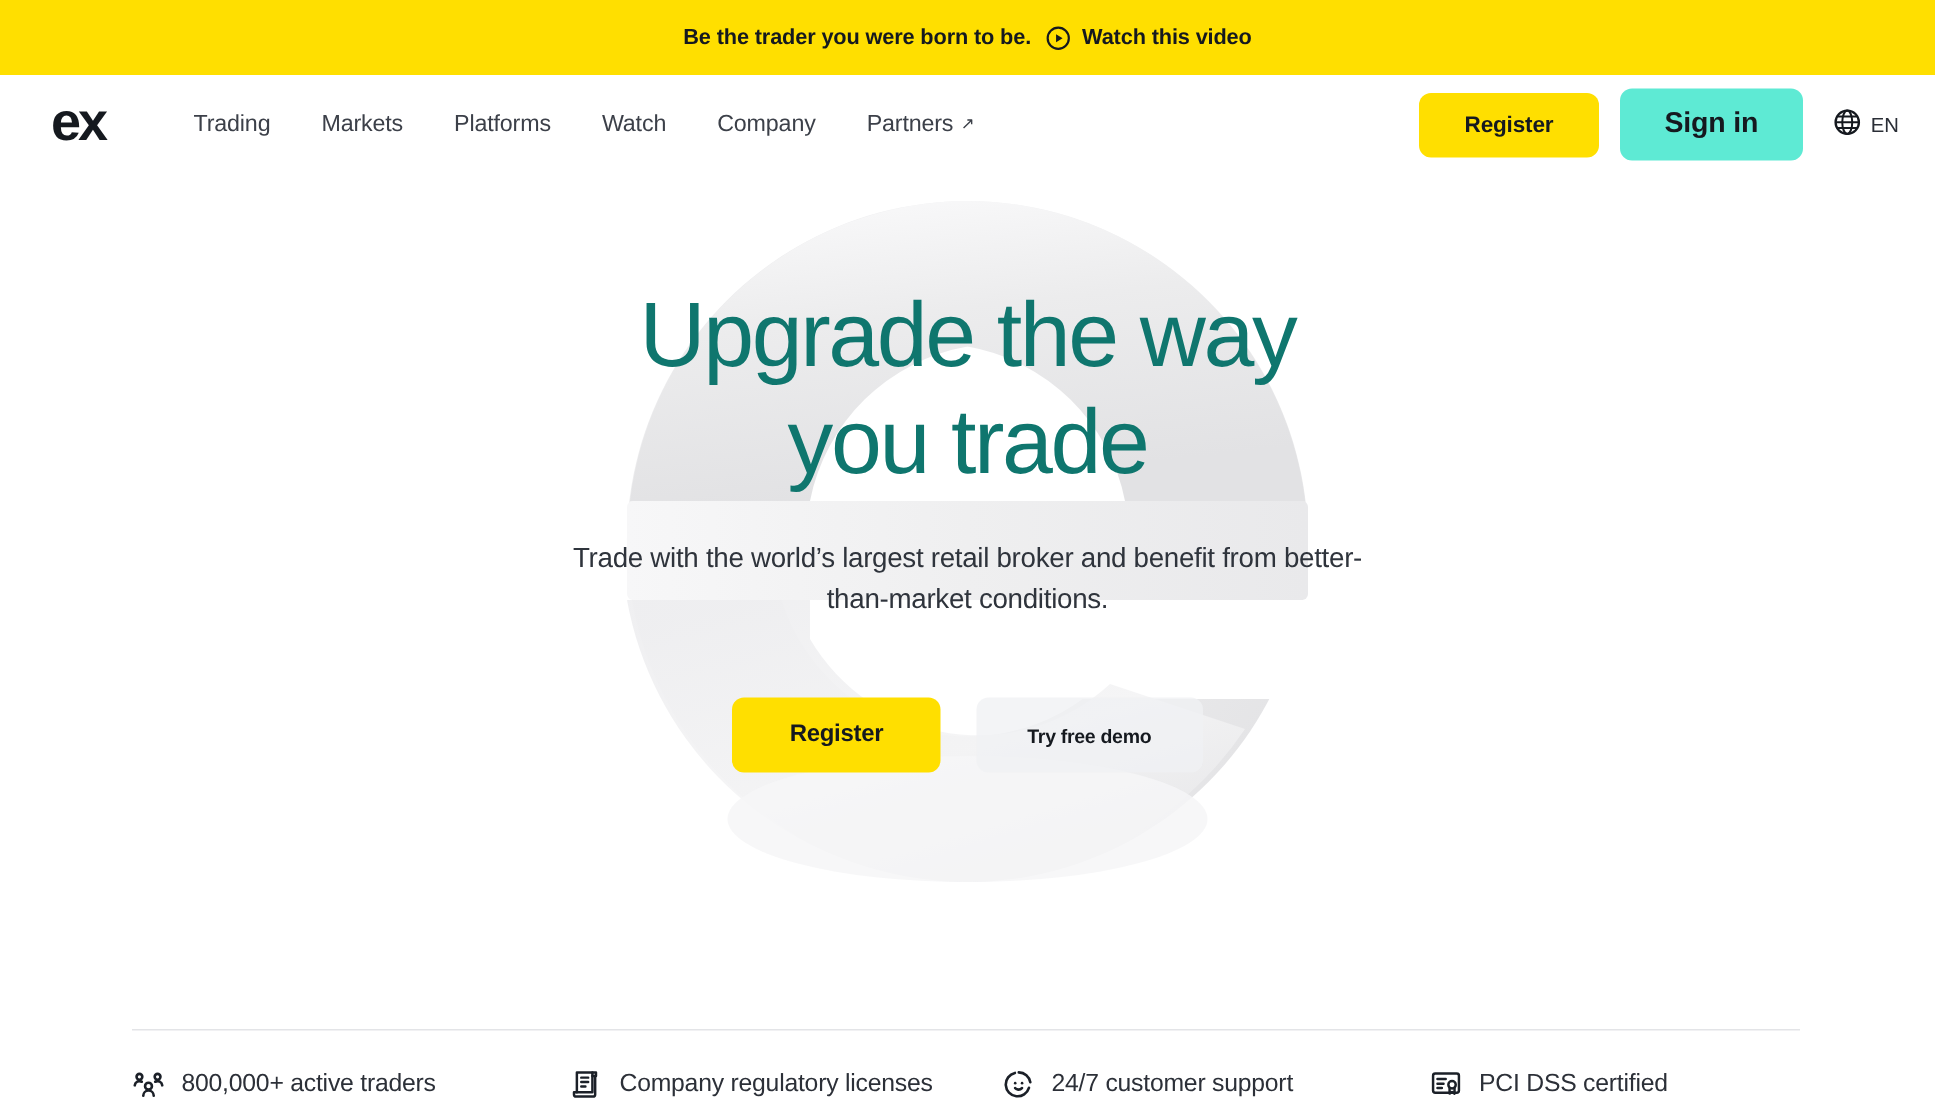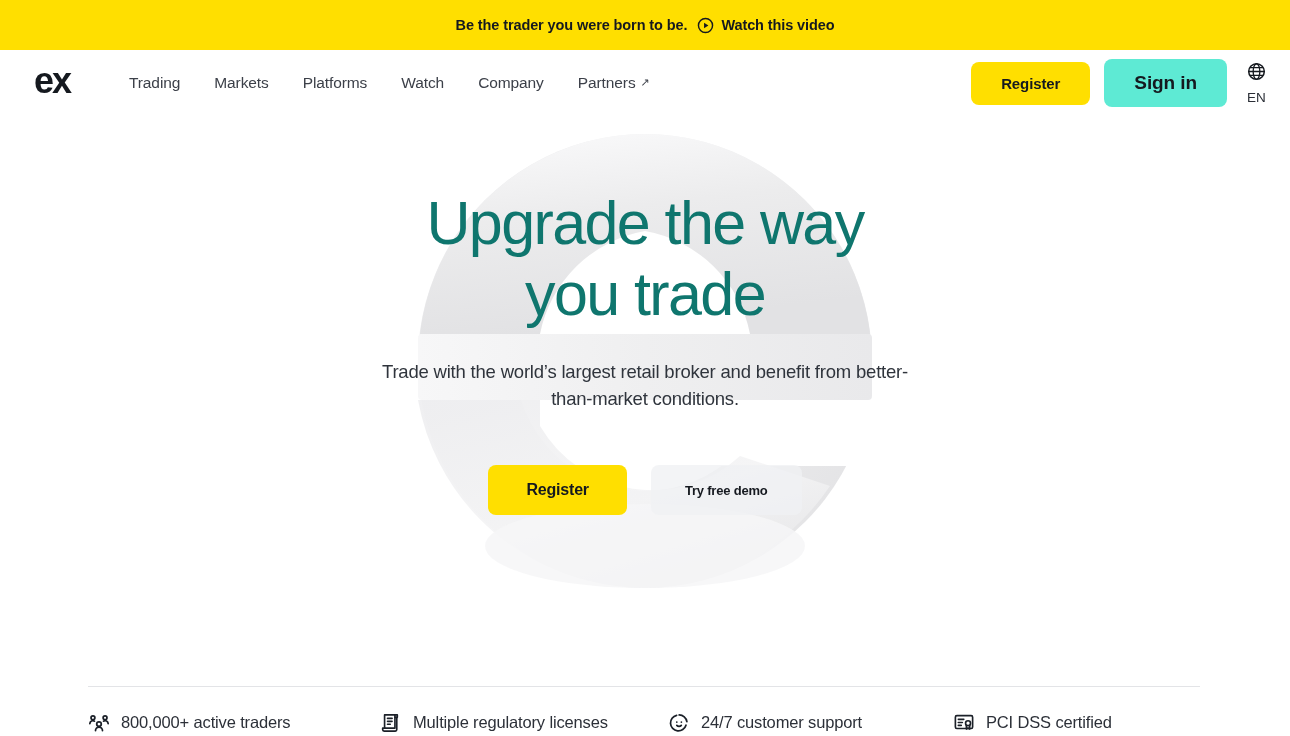--- a/index.html
+++ b/index.html
@@ -111,21 +111,20 @@
   }
   .lang-switch {
     display: flex;
     align-items: center;
     gap: 6px;
     cursor: pointer;
     padding: 6px 2px 6px 6px;
     font-size: 13.5px;
     color: #2a2e36;
     font-weight: 400;
-    flex-direction: column;
   }
 
   
   .hero {
     position: relative;
     height: 570px;
     overflow: hidden;
   }
   .watermark {
     position: absolute;
@@ -367,21 +366,21 @@
 
     <div class="feature f2">
       <span class="feature-icon">
         <svg width="22" height="22" viewBox="0 0 24 24" fill="none" stroke="#1b2028" stroke-width="1.8" stroke-linecap="round" stroke-linejoin="round">
           <path d="M5 3.2h11.3v14.4H5z"></path>
           <path d="M16.3 3.2h2.6v2.6h-2.6"></path>
           <path d="M5 17.6H2.9v1.6a1.6 1.6 0 0 0 1.6 1.6h12.2a1.6 1.6 0 0 0 1.6-1.6V5.8"></path>
           <path d="M8.2 7h5M8.2 10.2h5M8.2 13.4h3"></path>
         </svg>
       </span>
-      <span class="feature-label">Multiple regulatory licenses</span>
+      <span class="feature-label">Company regulatory licenses</span>
     </div>
 
     <div class="feature f3">
       <span class="feature-icon">
         <svg width="22" height="22" viewBox="0 0 24 24" fill="none" stroke="#1b2028" stroke-width="1.9" stroke-linecap="round" stroke-linejoin="round">
           <path d="M19.6 14.4A8.6 8.6 0 1 1 9.4 3.6"></path>
           <path d="M12.2 3.2a8.6 8.6 0 0 1 8.4 7.2"></path>
           <circle cx="9.6" cy="11" r="0.95" fill="#1b2028" stroke="none"></circle>
           <circle cx="14.6" cy="11" r="0.95" fill="#1b2028" stroke="none"></circle>
           <path d="M9.6 14.6a3.3 3.3 0 0 0 4.9 0"></path>

